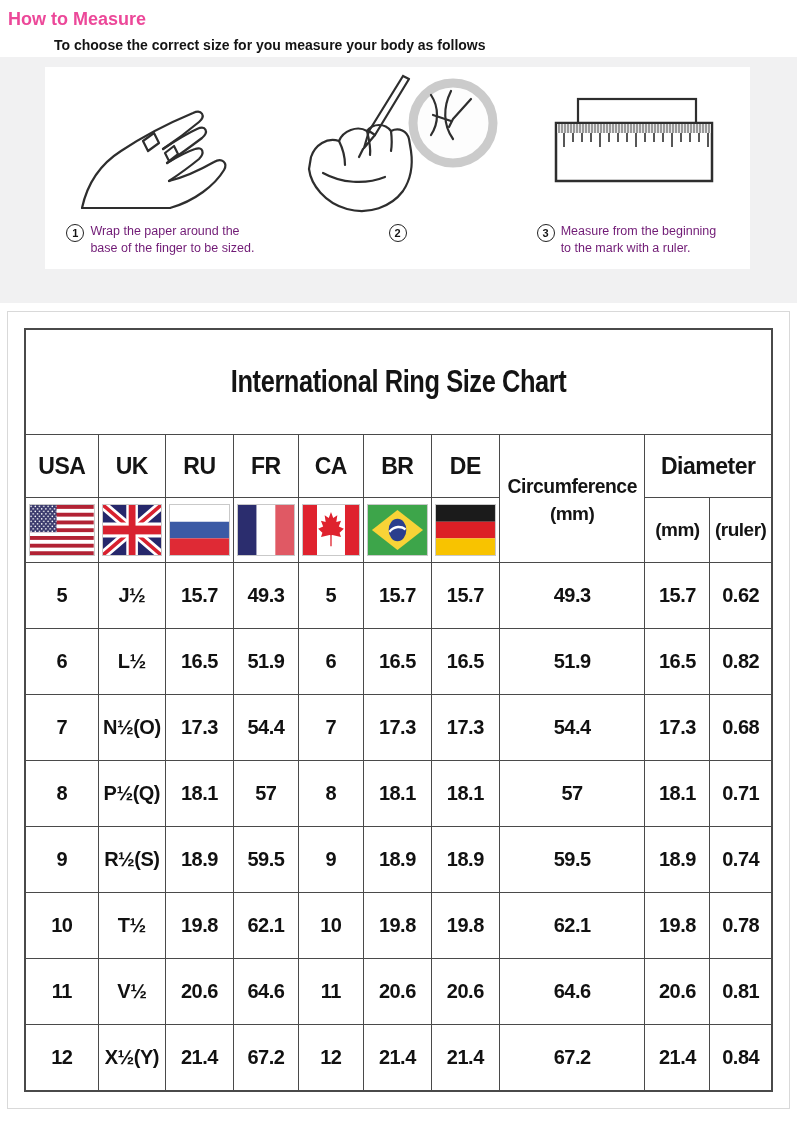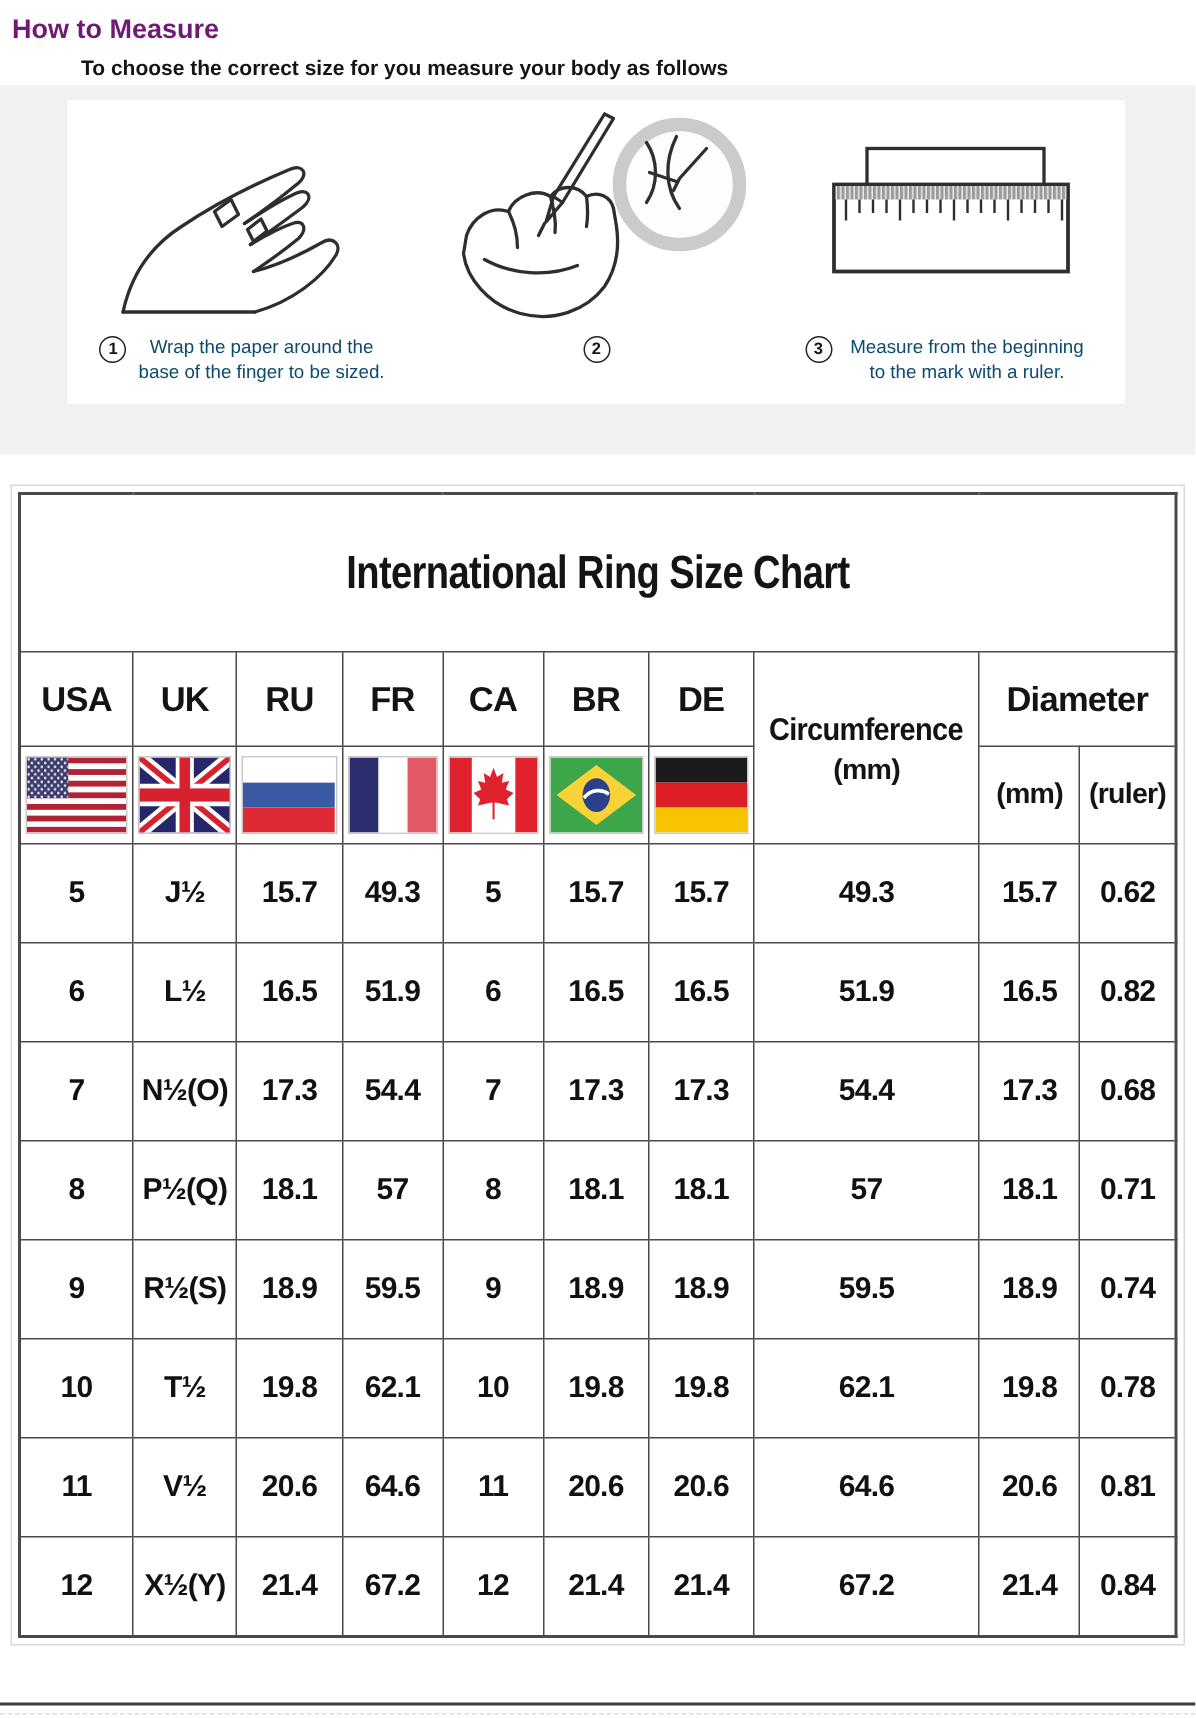--- a/index.html
+++ b/index.html
@@ -3,35 +3,35 @@
 <meta charset="utf-8">
 <style>
   html,body{margin:0;padding:0;}
   body{
     width:797px;height:1145px;overflow:hidden;background:#ffffff;
     font-family:"Liberation Sans","DejaVu Sans",sans-serif;color:#141414;
     -webkit-font-smoothing:antialiased;
   }
   
   .page-header{padding:9px 10px 0 8px;background:#fff;height:48px;}
-  .h1{font-size:18px;font-weight:600;color:#701a75;letter-spacing:0;}
+  .h1{font-size:18px;font-weight:600;color:#ec4899;letter-spacing:0;}
   .sub{font-size:14px;font-weight:700;color:#141414;margin-top:7px;margin-left:46px;}
   
   .band{height:246px;background:#f1f1f2;}
   .panel{margin:0 47px 0 45px;position:relative;top:10px;height:202px;background:#ffffff;
          display:flex;justify-content:space-between;align-items:flex-start;}
   .step{width:33.3%;display:flex;flex-direction:column;align-items:center;}
   .illus{margin-top:6px;height:150px;}
   .illus svg{display:block;}
   .cap{display:flex;gap:6px;justify-content:center;padding:0 8px;margin-top:0;}
   .num{flex:0 0 auto;width:16px;height:16px;border:1.5px solid #222;border-radius:50%;
        font-size:11px;line-height:16px;text-align:center;font-weight:600;margin-top:1px;color:#141414;}
-  .captext{font-size:12.5px;font-weight:500;color:#0c4a6e;max-width:168px;line-height:1.35;text-align:center;}
-  
-  .chart-outer{margin:20px 7px 0 7px;border:1px solid #d9d9d9;padding:4px;background:#fff;}
+  .captext{font-size:12.5px;font-weight:500;color:#701a75;max-width:168px;line-height:1.35;text-align:left;}
+  
+  .chart-outer{margin:8px 7px 0 7px;border:1px solid #d9d9d9;padding:16px;background:#fff;}
   table.chart{border-collapse:collapse;width:100%;table-layout:fixed;border:2px solid #4a4a4a;letter-spacing:-0.5px;}
   table.chart th,table.chart td{border:1px solid #4a4a4a;text-align:center;vertical-align:middle;padding:0;}
   .title-cell{height:104px;}
   .title-text{display:inline-block;transform:scaleX(0.82);transform-origin:center;
               font-size:31px;font-weight:600;letter-spacing:-0.5px;white-space:nowrap;}
   tr.codes th{height:62px;font-size:23px;font-weight:600;}
   tr.flags th{height:64px;font-size:19px;font-weight:600;}
   th.circ{font-weight:600;}
   th.circ .circ-main{font-size:21px;display:inline-block;transform:scaleX(0.92);transform-origin:center;white-space:nowrap;}
   th.circ .unit{font-size:19px;margin-top:4px;}

